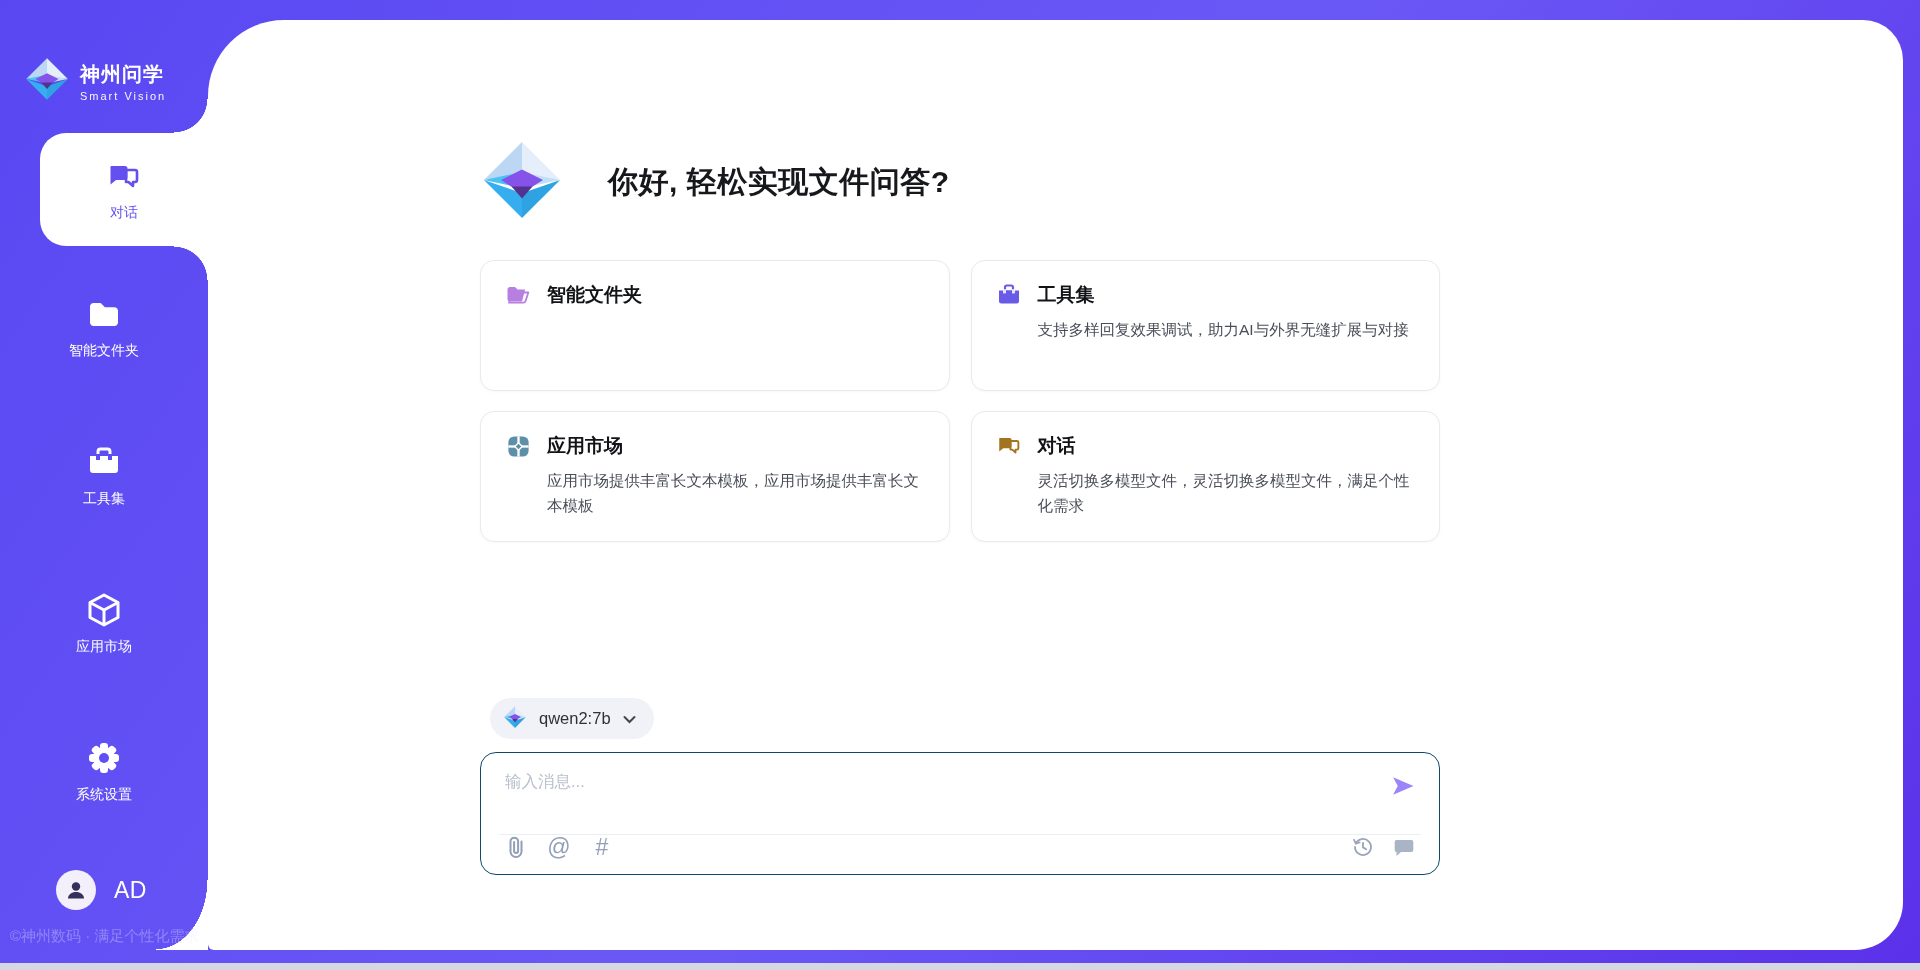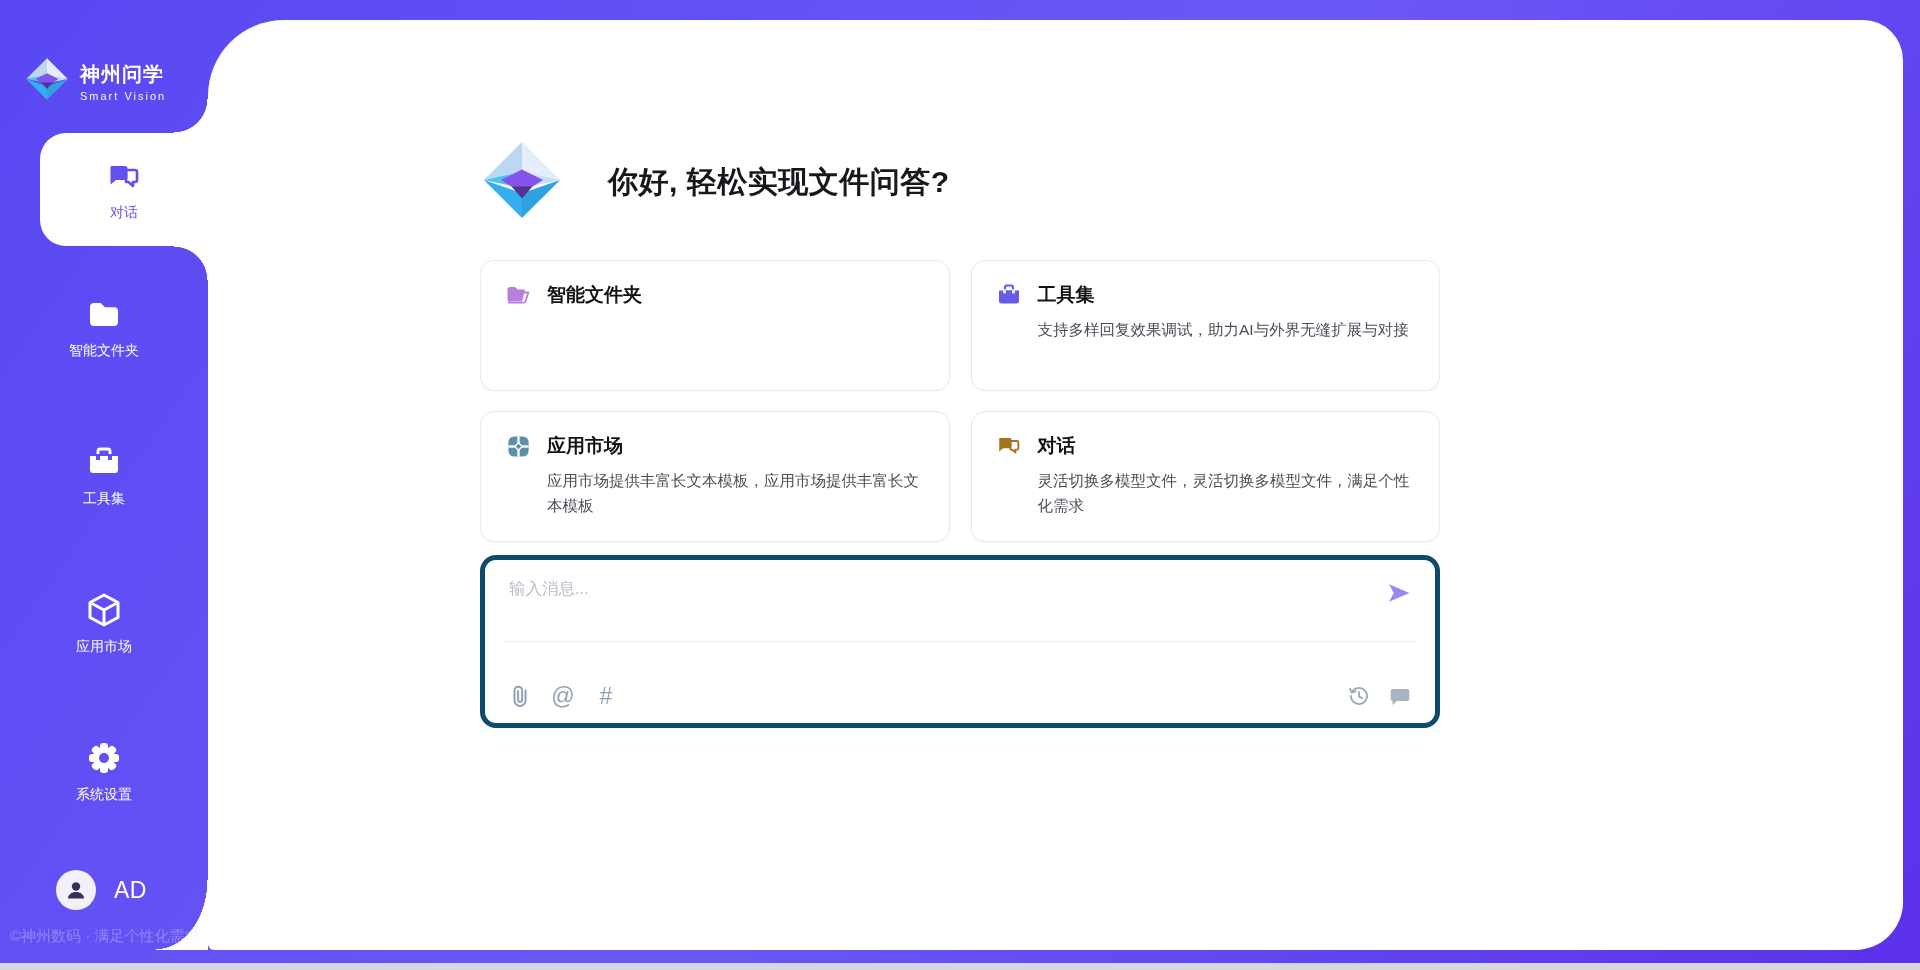--- a/index.html
+++ b/index.html
@@ -53,22 +53,22 @@
   .card-head .c-ico { width:26px; height:26px; display:flex; align-items:center; justify-content:center; }
   .card-title { font-size:19px; font-weight:bold; color:#121317; }
   .card-desc { margin:9px 0 0 42px; font-size:15.5px; color:#4a4e58; line-height:1.62; }
   .model-row { margin-top:156px; }
   .model-pill {
     display:inline-flex; align-items:center; gap:12px; height:41px; padding:0 18px 0 13px;
     background:#f1f2f7; border-radius:21px; cursor:pointer; margin-left:10px;
   }
   .model-label { font-size:16.5px; color:#2f3138; }
   .composer {
-    margin-top:13px; position:relative; height:173px; background:#fff;
-    border:5px solid #0c4a6e; border-radius:16px;
+    margin-top:13px; position:relative; height:123px; background:#fff;
+    border:1px solid #0c4a6e; border-radius:16px;
   }
   .composer textarea {
     position:absolute; top:18px; left:24px; right:76px; height:54px;
     border:none; outline:none; resize:none; font-size:16.5px; color:#333;
     font-family:inherit; background:transparent;
   }
   .composer textarea::placeholder { color:#b9bfcc; }
   .send-btn { position:absolute; top:19px; right:22px; width:28px; height:28px; cursor:pointer; }
   .comp-divider { position:absolute; left:18px; right:18px; top:81px; border-top:1px solid #edeef4; }
   .tool-left  { position:absolute; left:22px;  bottom:14px; display:flex; align-items:center; gap:17px; }
@@ -249,20 +249,35 @@
             <path d="M20 11h9a2 2 0 0 1 2 2v8a2 2 0 0 1-2 2h-2v4l-4.5-4H20z" fill="none" stroke-width="2.6" stroke-linejoin="round" stroke="#a3741f"></path>
             <path d="M5 7h14a2.5 2.5 0 0 1 2.5 2.5v9A2.5 2.5 0 0 1 19 21h-9l-5.5 4.5V9.5A2.5 2.5 0 0 1 5 7z" fill="#a3741f"></path>
           </svg>
         </span>
         <span class="card-title">对话</span>
       </div>
       <div class="card-desc">灵活切换多模型文件，灵活切换多模型文件，满足个性化需求</div>
     </div>
   </div>
 
+  <div class="model-row">
+    <div class="model-pill">
+      <span>
+        <svg width="24" height="24" viewBox="0 0 64 64">
+            <use href="#diamond-logo"></use>
+          </svg>
+      </span>
+      <span class="model-label">qwen2:7b</span>
+      <span>
+        <svg width="13" height="9" viewBox="0 0 13 9" fill="none" stroke="#43464e" stroke-width="2" stroke-linecap="round">
+            <polyline points="1.5,2 6.5,7 11.5,2"></polyline>
+          </svg>
+      </span>
+    </div>
+  </div>
 
   <div class="composer">
     <textarea placeholder="输入消息..." style=""></textarea>
 
     <span class="send-btn">
       <svg width="28" height="28" viewBox="0 0 24 24">
           <path d="M3.5 4.5 21 12 3.5 19.5l4-7.5z" fill="#9b85f8"></path>
         </svg>
     </span>
 

